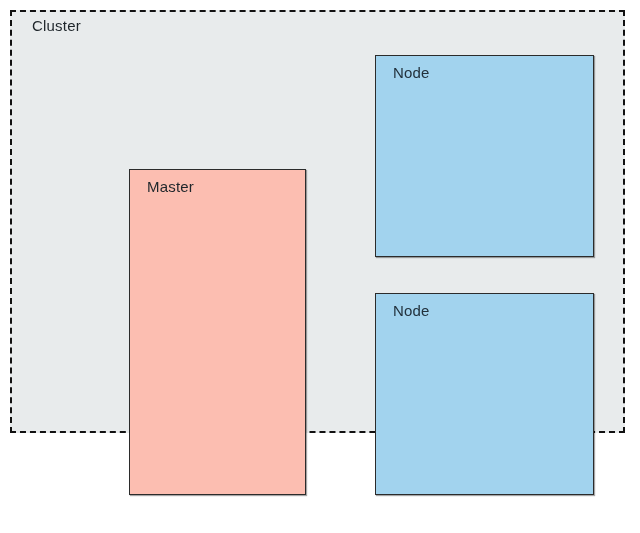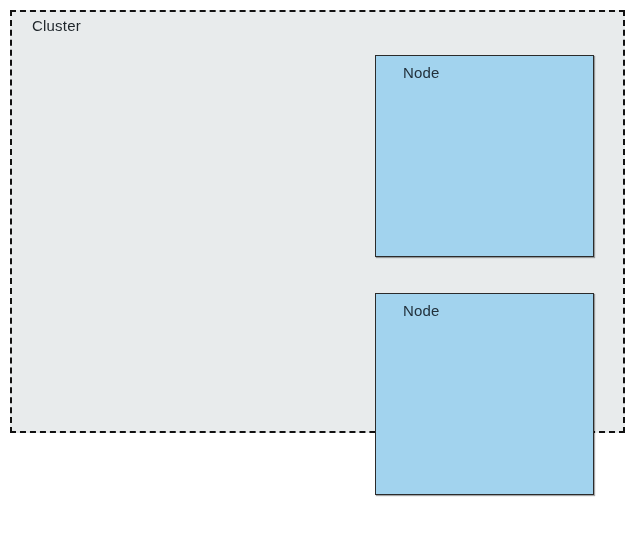--- a/index.html
+++ b/index.html
@@ -51,33 +51,35 @@
     top: 157px;
     width: 177px;
     height: 326px;
     background: var(--master-fill, #fcbeb1);
   }
   .node {
     left: 363px;
     width: 219px;
     height: 202px;
     background: var(--node-fill, #a2d3ee);
-    padding-left: 10px;
   }
   .node-1 { top: 43px; }
   .node-2 { top: 281px; }
   .node .label { color: var(--node-text, #22313c); }
 </style>
 </head>
 <body>
 
 <div class="canvas">
   <div class="cluster">
     <div class="label cluster-label">Cluster</div>
 
+    <div class="box master">
+      <div class="label">Master</div>
+    </div>
 
     <div class="box node node-1">
       <div class="label">Node</div>
     </div>
 
     <div class="box node node-2">
       <div class="label">Node</div>
     </div>
   </div>
 </div>

